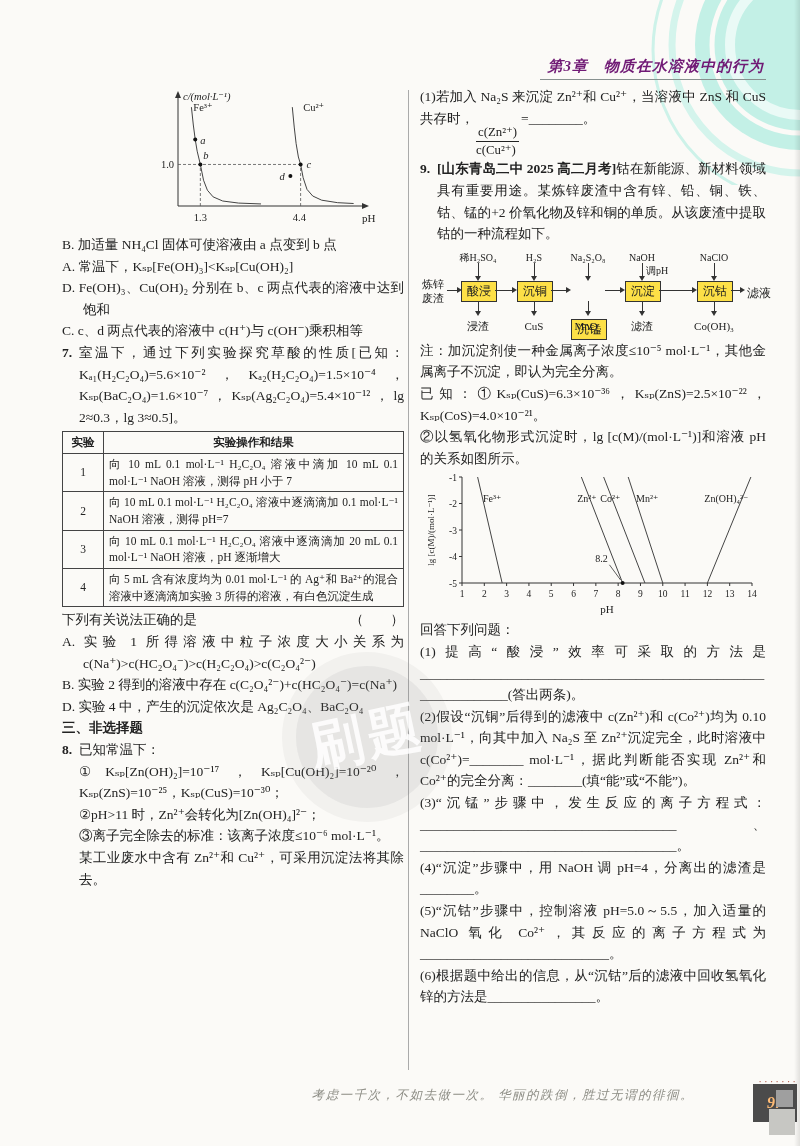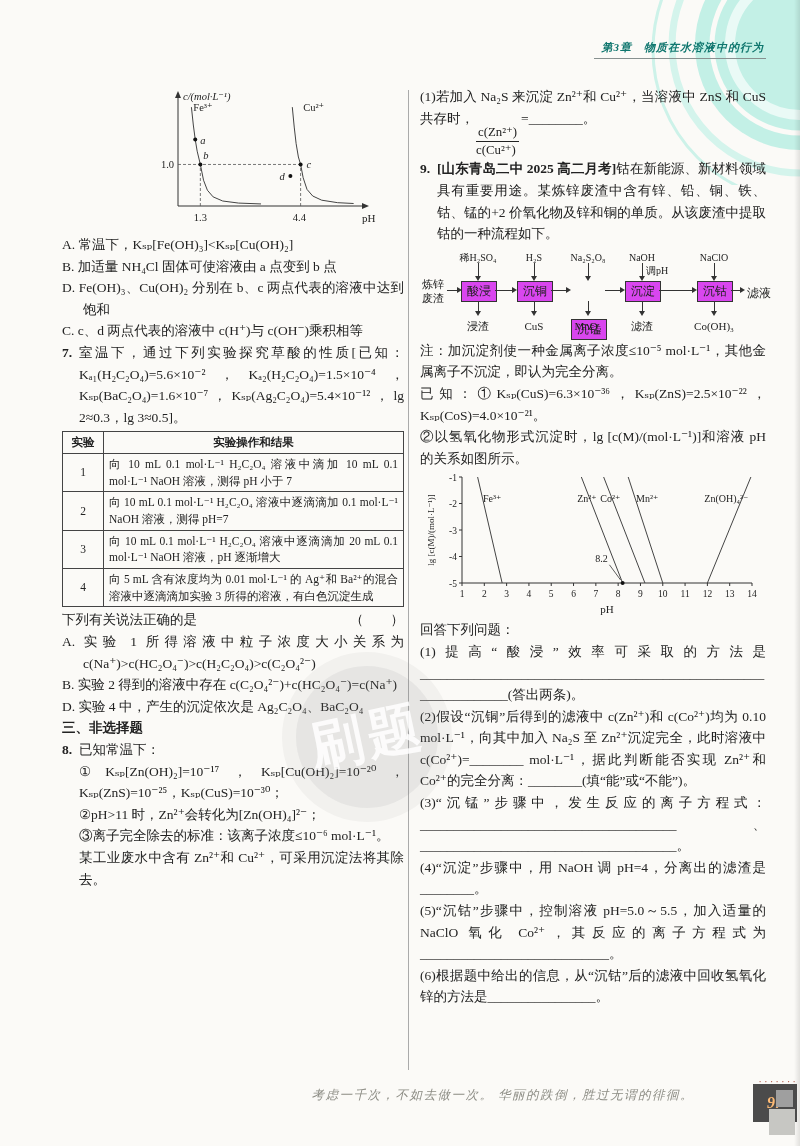--- a/index.html
+++ b/index.html
@@ -5,22 +5,22 @@
   html,body{margin:0;padding:0}
   body{
     width:800px;height:1146px;position:relative;overflow:hidden;
     background:#fbfaf7;color:#222;
     font-family:"Liberation Serif","DejaVu Serif",serif;
   }
   .deco-svg{position:absolute;top:0;right:0;pointer-events:none}
   .right-edge{position:absolute;right:0;top:0;width:6px;height:1146px;
     background:linear-gradient(to left, rgba(0,0,0,0.10), rgba(0,0,0,0));}
   .page-header{
-    position:absolute;top:40px;right:34px;font-style:italic;font-weight:bold;
-    color:#0f766e;font-size:11px;letter-spacing:1px;
+    position:absolute;top:57px;right:34px;font-style:italic;font-weight:bold;
+    color:#701a75;font-size:15px;letter-spacing:1px;
     border-bottom:1.5px solid #87908f;padding:0 2px 3px 8px;
   }
   .divider{position:absolute;left:408px;top:90px;width:1px;height:980px;background:#aaa}
   .col{position:absolute;top:86px;font-size:13.5px;line-height:1.6;text-align:justify}
   .col-left{left:62px;width:342px}
   .col-right{left:420px;width:346px}
   .para{margin:0;overflow-wrap:anywhere}
   .opt{padding-left:21px;text-indent:-21px}
   .question{position:relative;padding-left:17px}
   .qnum{position:absolute;left:0;top:0;font-weight:bold}
@@ -33,21 +33,21 @@
   .exp td.num{text-align:center}
   .exp .c1{width:30px}
   .section-title{font-weight:bold}
   .figure{margin:0 0 2px}
   .figure svg{display:block}
   .fig-left{margin-left:78px}
   .fig-right{margin-left:4px}
   .flow{position:relative;height:88px;margin:3px 0 4px;font-size:12px}
   .flow div{position:absolute}
   .fbox{border:1px solid #333;width:34px;height:19px;line-height:19px;text-align:center;
-    font-size:12px;background:#d946ef}
+    font-size:12px;background:#fde047}
   .flabel{font-size:10px;white-space:nowrap;transform:translateX(-50%)}
   .fnote{font-size:10px;white-space:nowrap}
   .fsrc{font-size:11px;line-height:1.25;text-align:center;width:26px}
   .fout{font-size:12px;white-space:nowrap}
   .vline{width:1px;background:#333}
   .hline{height:1px;background:#333}
   .arrR{width:0;height:0;border-top:3px solid transparent;border-bottom:3px solid transparent;border-left:5px solid #333}
   .arrD{width:0;height:0;border-left:3px solid transparent;border-right:3px solid transparent;border-top:5px solid #333}
   .frac{display:inline-flex;flex-direction:column;text-align:left;vertical-align:-1.05em;
     margin:0 2px;line-height:1.3;font-size:0.95em}
@@ -110,22 +110,22 @@
         <text x="60.242105263157896" y="57.53846153846153" font-size="10.5" font-style="italic" fill="#222">a</text>
         <circle cx="60.35087719298246" cy="78.46153846153847" r="2" fill="#111"></circle>
         <text x="63.35087719298246" y="73.46153846153847" font-size="10.5" font-style="italic" fill="#222">b</text>
         <circle cx="160.61052631578946" cy="78.46153846153847" r="2" fill="#111"></circle>
         <text x="166.61052631578946" y="82.46153846153847" font-size="10.5" font-style="italic" fill="#222">c</text>
         <circle cx="150.39298245614037" cy="90.0923076923077" r="2" fill="#111"></circle>
         <text x="139.39298245614037" y="94.0923076923077" font-size="10.5" font-style="italic" fill="#222">d</text>
       </svg>
   </div>
 
+  <div class="para opt">B. 加适量 NH₄Cl 固体可使溶液由 a 点变到 b 点</div>
   <div class="para opt">A. 常温下，Kₛₚ[Fe(OH)₃]&lt;Kₛₚ[Cu(OH)₂]</div>
-  <div class="para opt">B. 加适量 NH₄Cl 固体可使溶液由 a 点变到 b 点</div>
   <div class="para opt">D. Fe(OH)₃、Cu(OH)₂ 分别在 b、c 两点代表的溶液中达到饱和</div>
   <div class="para opt">C. c、d 两点代表的溶液中 c(H⁺)与 c(OH⁻)乘积相等</div>
 
   <div class="question">
     <span class="qnum">7.</span>
     <div class="para">室温下，通过下列实验探究草酸的性质[已知：Kₐ₁(H₂C₂O₄)=5.6×10⁻²，Kₐ₂(H₂C₂O₄)=1.5×10⁻⁴，Kₛₚ(BaC₂O₄)=1.6×10⁻⁷，Kₛₚ(Ag₂C₂O₄)=5.4×10⁻¹²，lg 2≈0.3，lg 3≈0.5]。</div>
   </div>
 
   <table class="exp">
     <tbody>

